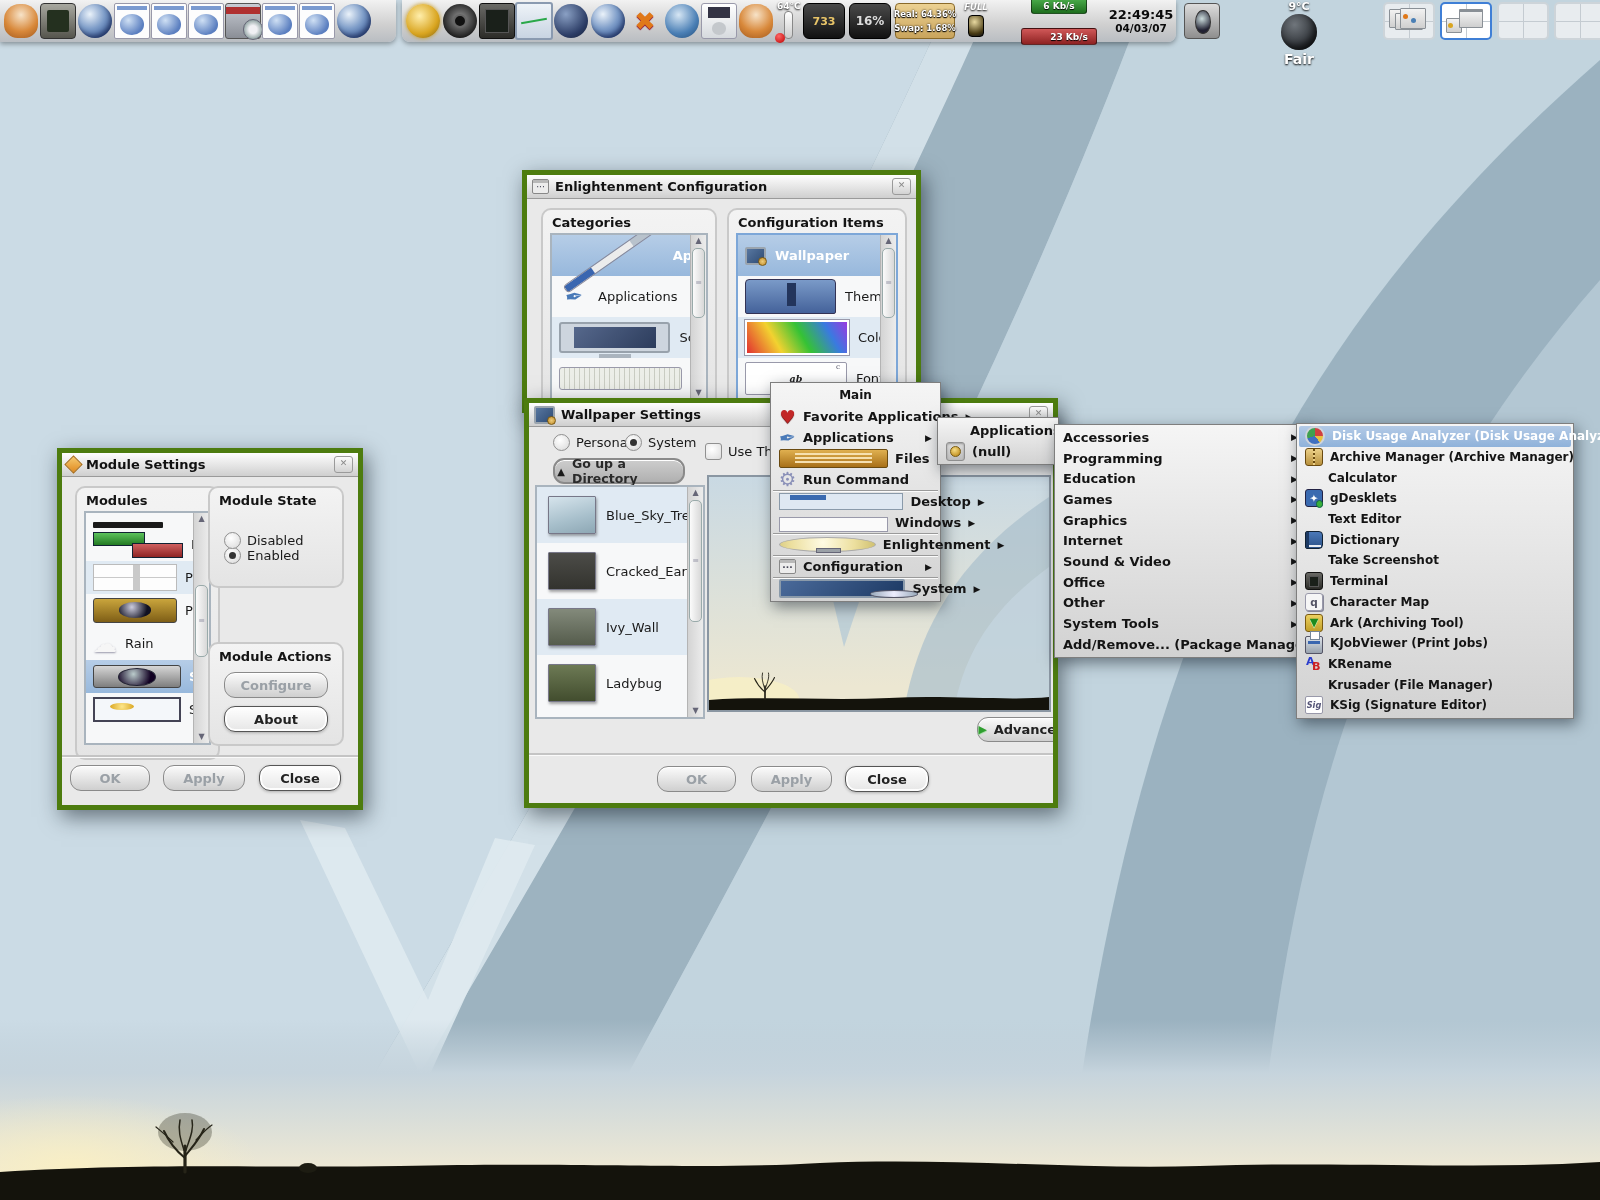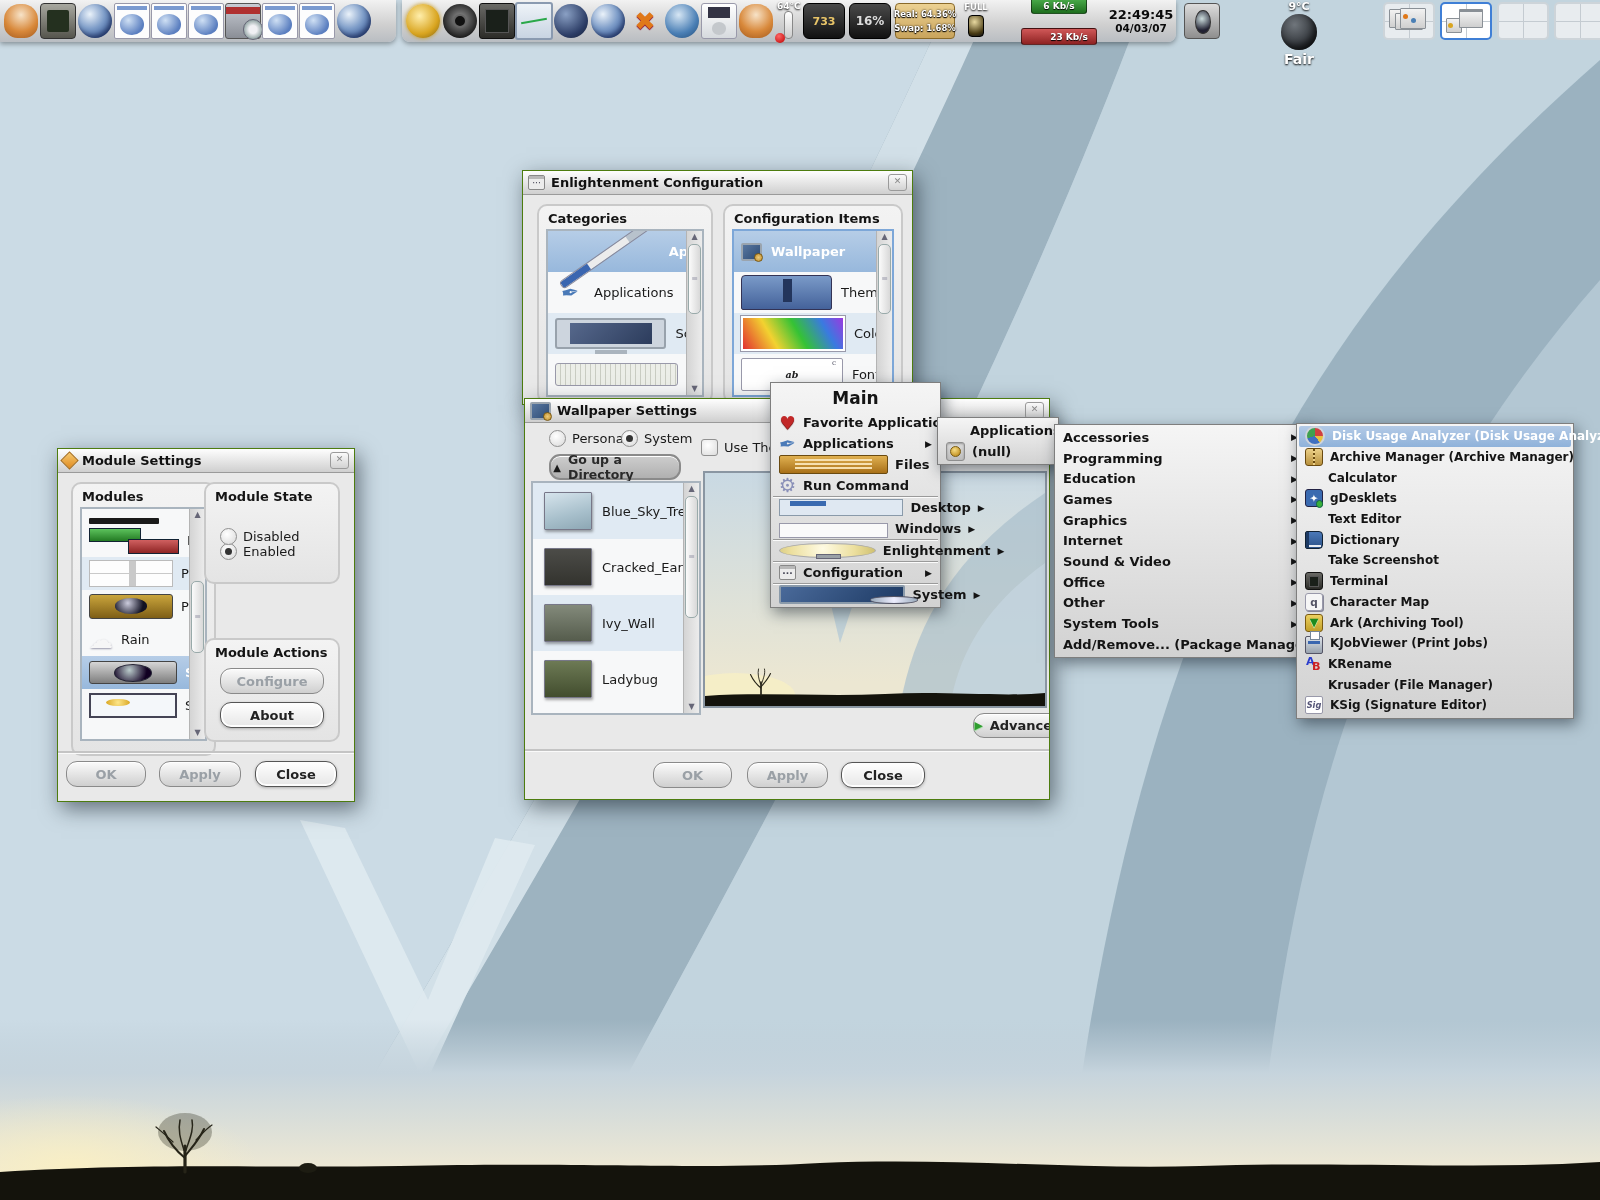--- a/index.html
+++ b/index.html
@@ -19,21 +19,21 @@
   .gauges{display:flex;align-items:center;gap:4px;margin-left:2px;}
   .gauge{position:relative;display:flex;flex-direction:column;align-items:center;justify-content:center;flex:none;}
   .gbox{background:linear-gradient(#4a4a4a,#111);border:1px solid #000;border-radius:6px;color:#eee;
     display:flex;flex-direction:column;align-items:center;justify-content:center;}
   .g-temp{width:22px;height:38px;}
   .g-temp .tval{font-size:9px;font-weight:bold;color:#fff;text-shadow:0 1px 2px #000;position:absolute;top:-1px;left:0;white-space:nowrap;z-index:2;}
   .g-freq{width:40px;height:34px;font-size:11px;font-weight:bold;color:#e8c468;}
   .g-load{width:40px;height:34px;font-size:12px;font-weight:bold;color:#ddd;}
   .g-mem{width:58px;height:34px;background:linear-gradient(#ecd192,#c9a45c);border:1px solid #8a6a2a;border-radius:4px;}
   .g-mem span{font-size:8.5px;font-weight:bold;color:#fff;text-shadow:0 0 2px #000,0 1px 1px #000;white-space:nowrap;line-height:1.7;}
-  .g-batt{width:34px;height:38px;}
+  .g-batt{width:34px;height:38px;font-style:italic;}
   .g-batt .bval{font-size:8.5px;font-weight:bold;color:#fff;text-shadow:0 1px 2px #000;position:absolute;top:0;}
   .batt-glyph{width:14px;height:20px;margin-top:9px;border-radius:4px;background:radial-gradient(circle at 40% 30%,#e8d9a0,#4a3c14 70%,#111);border:1px solid #000;}
   .g-net{gap:14px;margin-left:24px;}
   .net-chip{width:54px;height:15px;border-radius:3px;display:flex;align-items:center;justify-content:center;
     font-size:9px;font-weight:bold;color:#fff;text-shadow:0 1px 1px #000;border:1px solid #0008;}
   .net-up{background:linear-gradient(#4db04d,#1e6e1e);}
   .net-down{background:linear-gradient(#d05858,#8e2222);padding-left:20px;}
   .g-clock{width:80px;color:#0a0a0a;}
   .g-clock .time{font-size:13px;font-weight:bold;line-height:1.1;}
   .g-clock .date{font-size:10.5px;font-weight:bold;}
@@ -48,21 +48,21 @@
   .pager{position:relative;width:48px;height:34px;border:2px solid #cdd4d9;border-radius:5px;
     background:#e8ecef;flex:none;}
   .pager::before,.pager::after{content:"";position:absolute;background:#c4cbd1;}
   .pager::before{left:50%;top:0;bottom:0;width:1px;}
   .pager::after{top:50%;left:0;right:0;height:1px;}
   .pager.active{background:#fff;border-color:#3f7fd6;}
   .pwin{position:absolute;border:1px solid #8a9096;background:linear-gradient(#f2f2f2,#cfcfcf);border-radius:1px;z-index:2;}
   .pdot{position:absolute;width:5px;height:5px;border-radius:50%;z-index:3;}
 
   
-  .win{position:absolute;background:#e9e9e9;border:1px solid #4d7c0f;overflow:hidden;
+  .win{position:absolute;background:#e9e9e9;border:5px solid #4d7c0f;overflow:hidden;
     box-shadow:4px 7px 20px rgba(15,25,35,.55);}
   .titlebar{height:23px;display:flex;align-items:center;gap:6px;padding:0 5px;
     background:linear-gradient(#fefefe,#cfcfcf);border-bottom:1px solid #9a9a9a;}
   .title-text{font-size:13px;font-weight:bold;color:#111;white-space:nowrap;}
   .close-btn{margin-left:auto;width:17px;height:15px;border:1px solid #9a9a9a;border-radius:3px;
     background:linear-gradient(#fafafa,#d2d2d2);color:#8a8a8a;font-size:9px;line-height:13px;text-align:center;flex:none;}
   .frame{position:absolute;border:2px solid #c9c9c9;border-radius:10px;
     background:linear-gradient(#f3f3f3,#e4e4e4);}
   .frame-label{font-size:13px;font-weight:bold;padding:5px 9px 3px;}
   .listbox{position:relative;margin:0 7px;background:#f7f8f9;border:2px solid #a9b4be;display:flex;overflow:hidden;}
@@ -90,21 +90,21 @@
     background:radial-gradient(circle at 40% 35%,#fff,#d8d8d8);display:inline-block;position:relative;flex:none;}
   .radio.sel::after{content:"";position:absolute;inset:4px;border-radius:50%;background:#333;}
   .checkbox{width:15px;height:15px;border-radius:3px;border:1px solid #909090;
     background:radial-gradient(circle at 40% 35%,#fff,#dcdcdc);display:inline-block;flex:none;}
   .ctl-label{font-size:13px;color:#1a1a1a;}
   .ctl{position:absolute;display:flex;align-items:center;gap:6px;}
 
   
   .menu{position:absolute;padding:2px;background:linear-gradient(#f5f5f5,#d2d2d2);
     border:1px solid #7e7e7e;box-shadow:3px 5px 14px rgba(15,25,35,.5);}
-  .menu-title{font-size:17px;font-weight:bold;text-align:center;padding:3px 0 4px;}
+  .menu-title{font-size:12px;font-weight:bold;text-align:center;padding:3px 0 4px;}
   .mrow{display:flex;align-items:center;gap:7px;height:21px;padding:0 6px;
     font-size:13px;font-weight:bold;color:#141414;white-space:nowrap;}
   .mrow.sep{border-top:1px solid #9a9a9a;box-shadow:inset 0 1px 0 #fbfbfb;}
   .mrow.selected{background:linear-gradient(#b3cae6,#8fb2da);color:#fff;border-radius:2px;}
   .mrow .arrow{margin-left:auto;font-size:9px;}
   .mrow .arrow::before{content:"▶";}
   .menu-acc .mrow{font-size:12px;height:20.7px;}
   .menu-apps .mrow{height:20.7px;}
 
   

